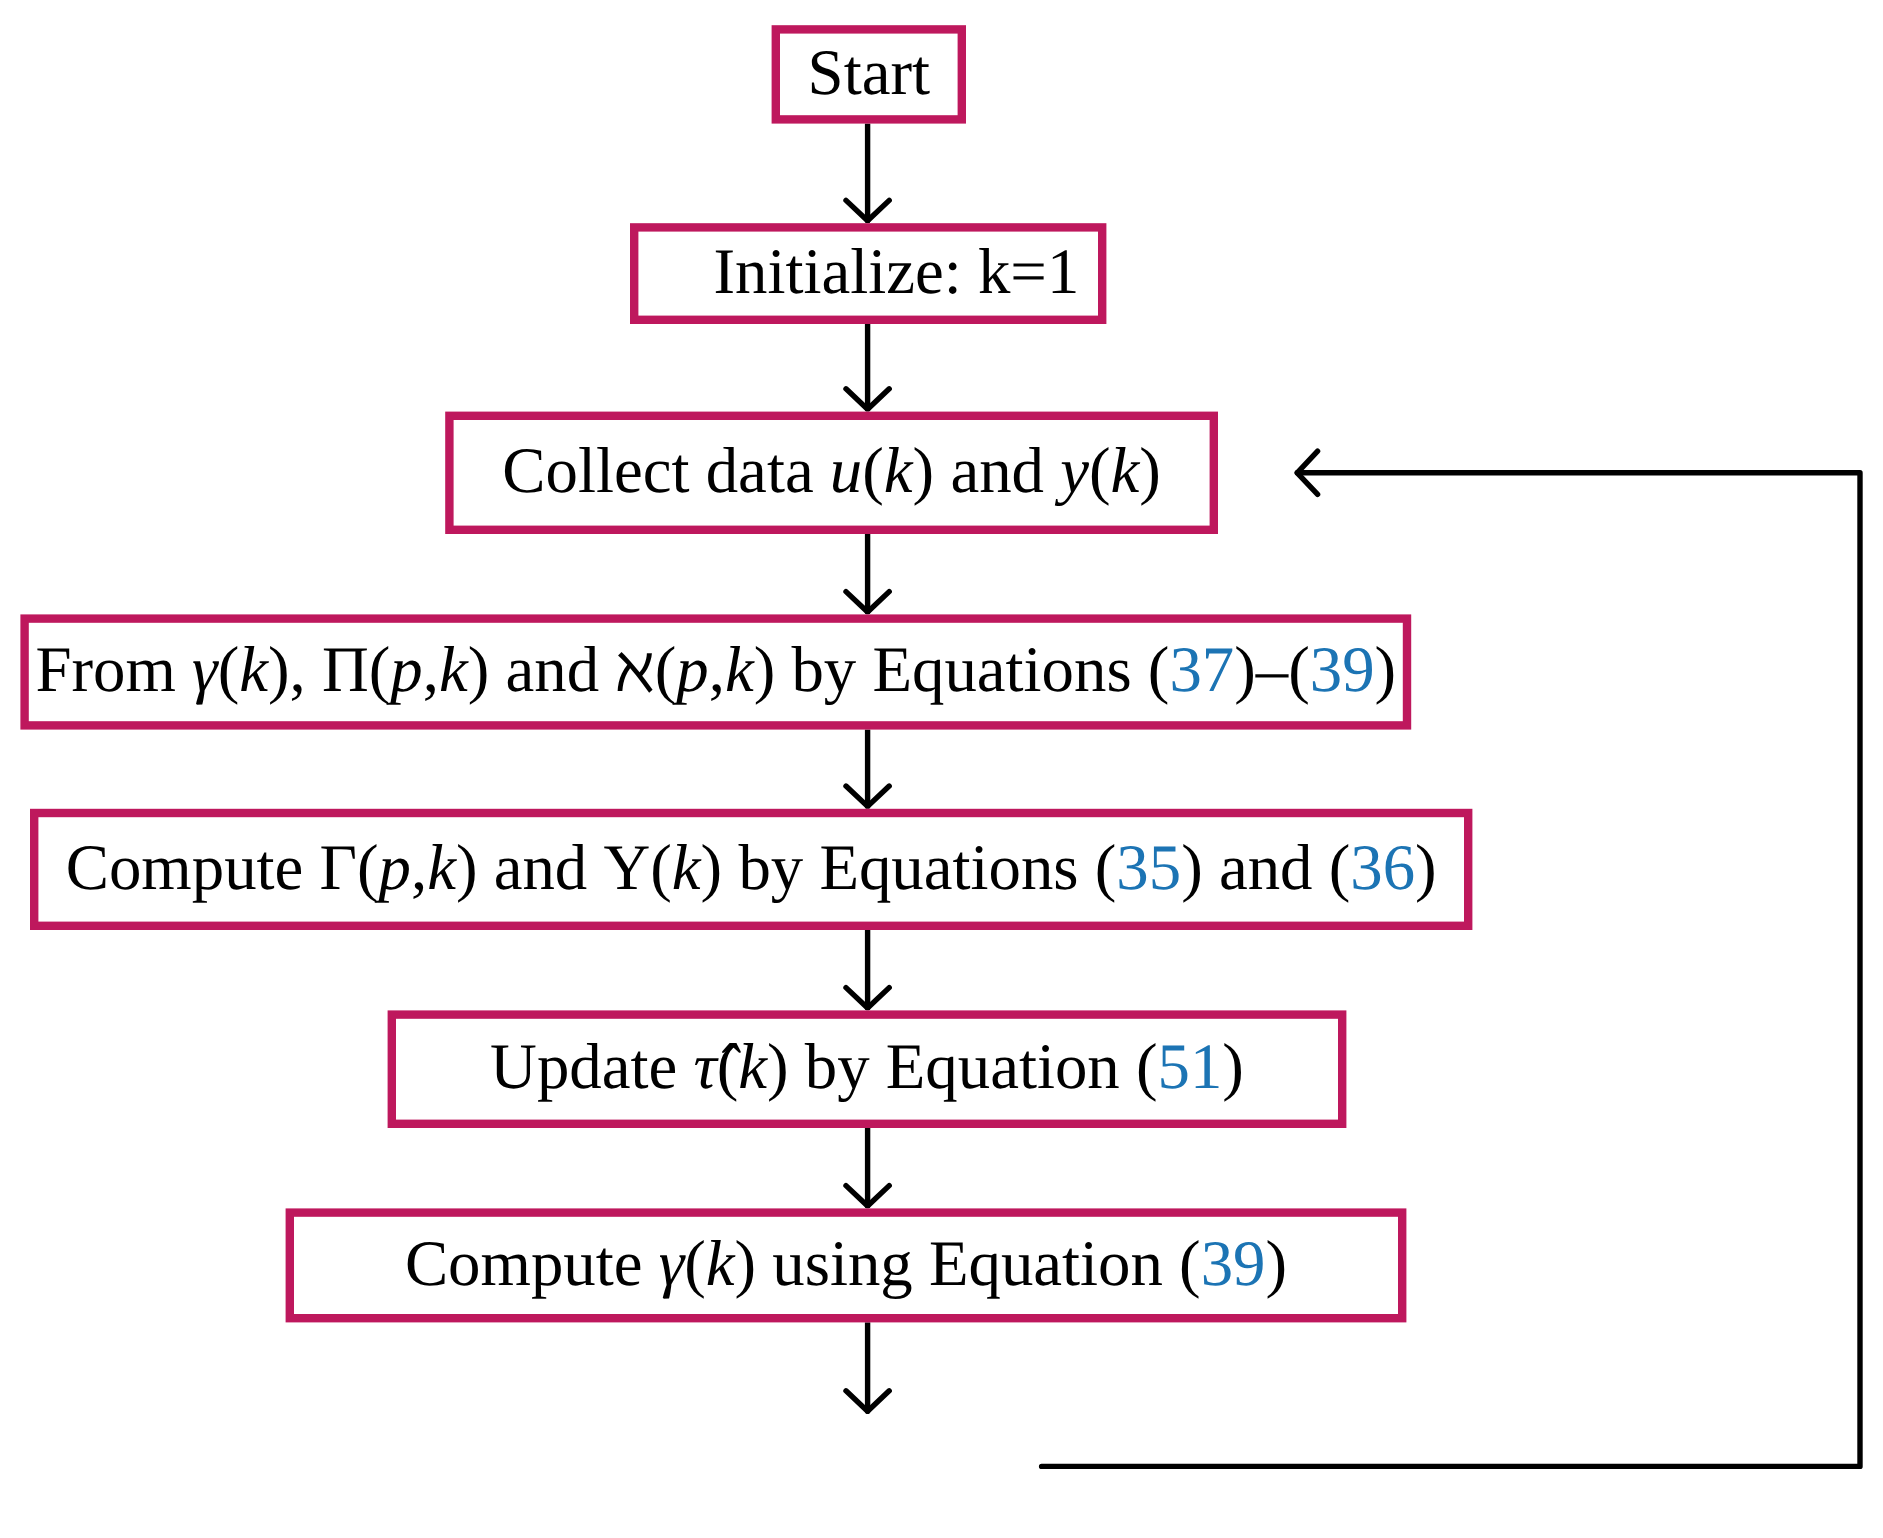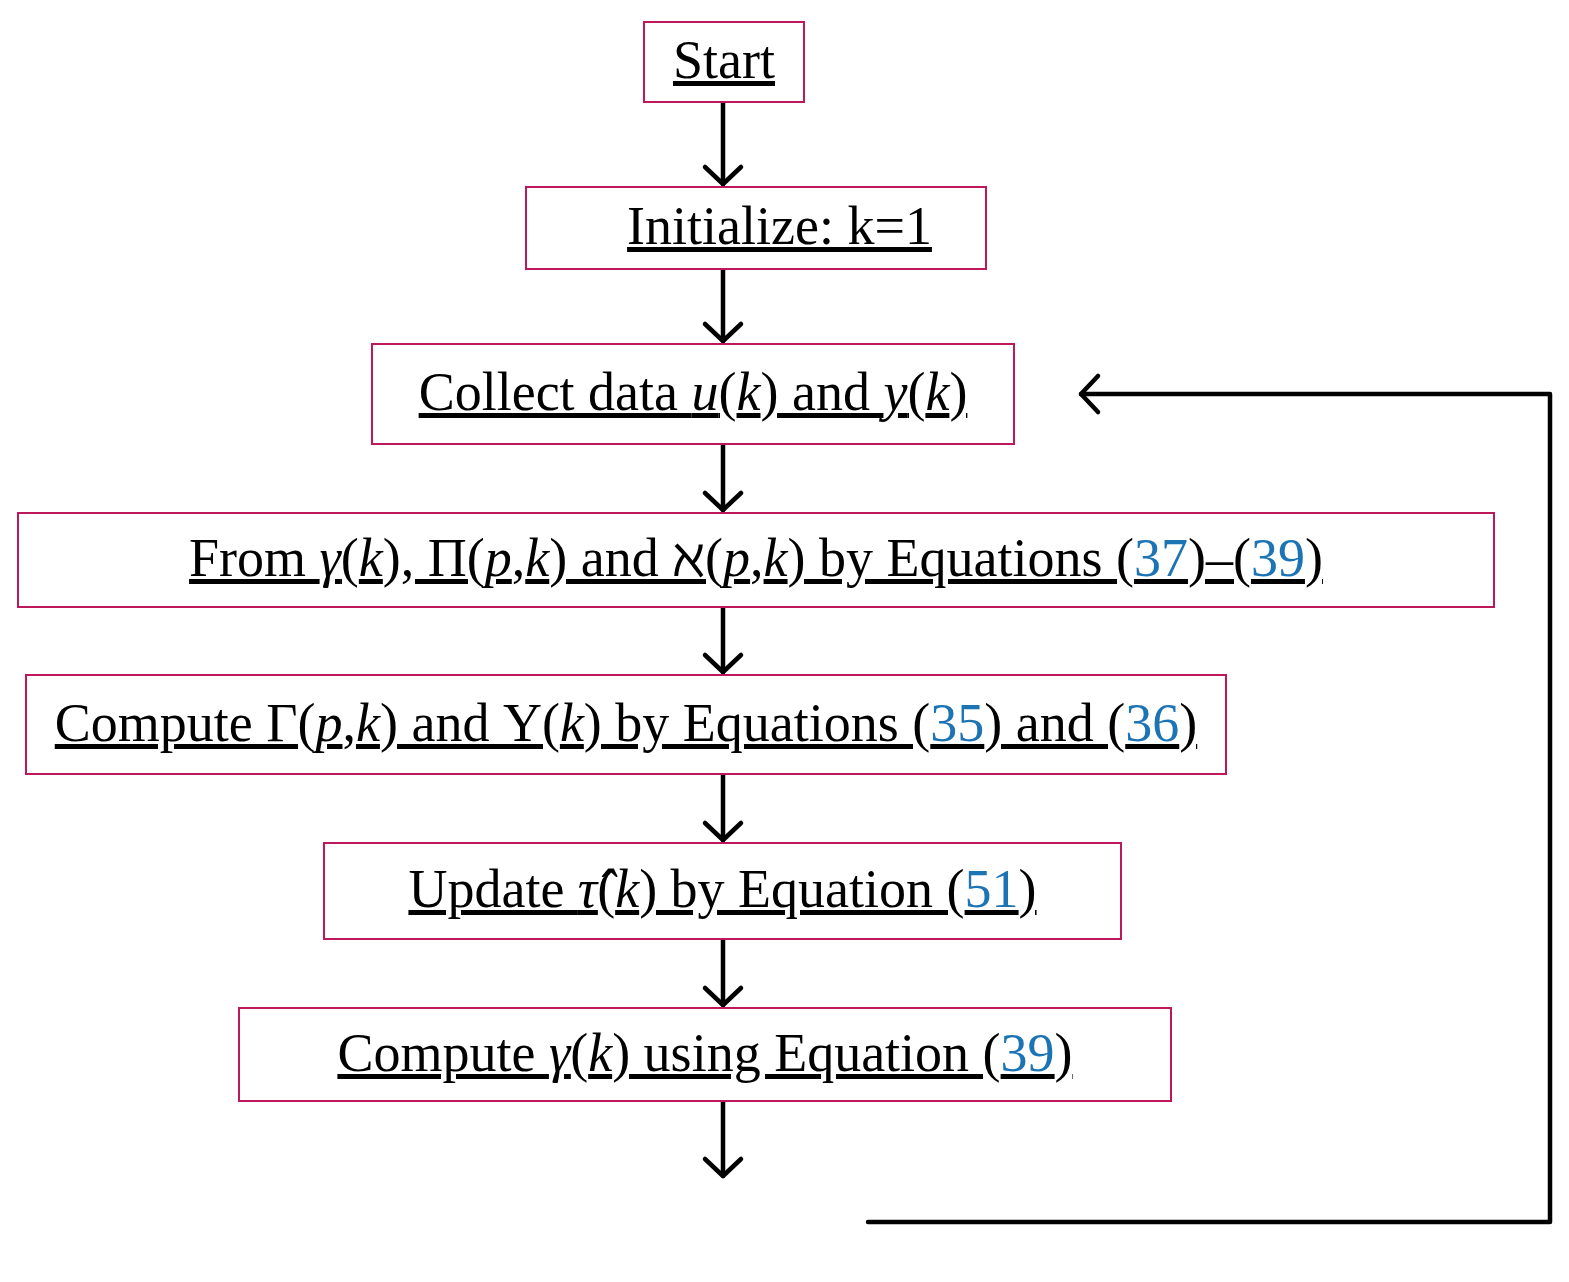--- a/index.html
+++ b/index.html
@@ -13,29 +13,28 @@
     overflow: hidden;
   }
   .connectors {
     position: absolute;
     left: 0; top: 0;
     width: 1569px; height: 1282px;
   }
   .node {
     position: absolute;
     box-sizing: border-box;
-    border: 2px solid #be185d;
+    border: 7px solid #be185d;
     background: #ffffff;
     display: flex;
     align-items: center;
     justify-content: center;
     font-size: 54px;
     line-height: 1;
     white-space: nowrap;
-    text-decoration: underline;
   }
   .node-text { display: inline-block; padding-bottom: 4px; }
   .seg-italic { font-style: italic; }
   .seg-link { color: var(--link-color, #1c74b4); }
 </style>
 </head>
 <body>
 
 <div class="canvas">
 
@@ -65,29 +64,29 @@
 
       <path d="M 868 1222 L 1550 1222 L 1550 394 L 1081 394"></path>
       <polyline points="1098,376 1081,394 1098,412"></polyline>
     </g>
   </svg>
 
   <div class="node" style="left:643px; top:21px; width:162px; height:82px;">
     <span class="node-text"><span>Start</span></span>
   </div>
 
-  <div class="node" style="left:525px; top:186px; width:462px; height:84px;padding-left:47px;">
+  <div class="node" style="left:525px; top:186px; width:397px; height:84px;padding-left:47px;">
     <span class="node-text"><span>Initialize: k=1</span></span>
   </div>
 
   <div class="node" style="left:371px; top:343px; width:644px; height:102px;">
     <span class="node-text"><span>Collect data </span><span class="seg-italic">u</span><span>(</span><span class="seg-italic">k</span><span>) and </span><span class="seg-italic">y</span><span>(</span><span class="seg-italic">k</span><span>)</span></span>
   </div>
 
-  <div class="node" style="left:17px; top:512px; width:1478px; height:96px;">
+  <div class="node" style="left:17px; top:512px; width:1159px; height:96px;">
     <span class="node-text"><span>From </span><span class="seg-italic">γ</span><span>(</span><span class="seg-italic">k</span><span>), Π(</span><span class="seg-italic">p</span><span>,</span><span class="seg-italic">k</span><span>) and ℵ(</span><span class="seg-italic">p</span><span>,</span><span class="seg-italic">k</span><span>) by Equations (</span><span class="seg-link">37</span><span>)–(</span><span class="seg-link">39</span><span>)</span></span>
   </div>
 
   <div class="node" style="left:25px; top:674px; width:1202px; height:101px;">
     <span class="node-text"><span>Compute Γ(</span><span class="seg-italic">p</span><span>,</span><span class="seg-italic">k</span><span>) and Υ(</span><span class="seg-italic">k</span><span>) by Equations (</span><span class="seg-link">35</span><span>) and (</span><span class="seg-link">36</span><span>)</span></span>
   </div>
 
   <div class="node" style="left:323px; top:842px; width:799px; height:98px;">
     <span class="node-text"><span>Update </span><span class="seg-italic">τ̂</span><span>(</span><span class="seg-italic">k</span><span>) by Equation (</span><span class="seg-link">51</span><span>)</span></span>
   </div>

